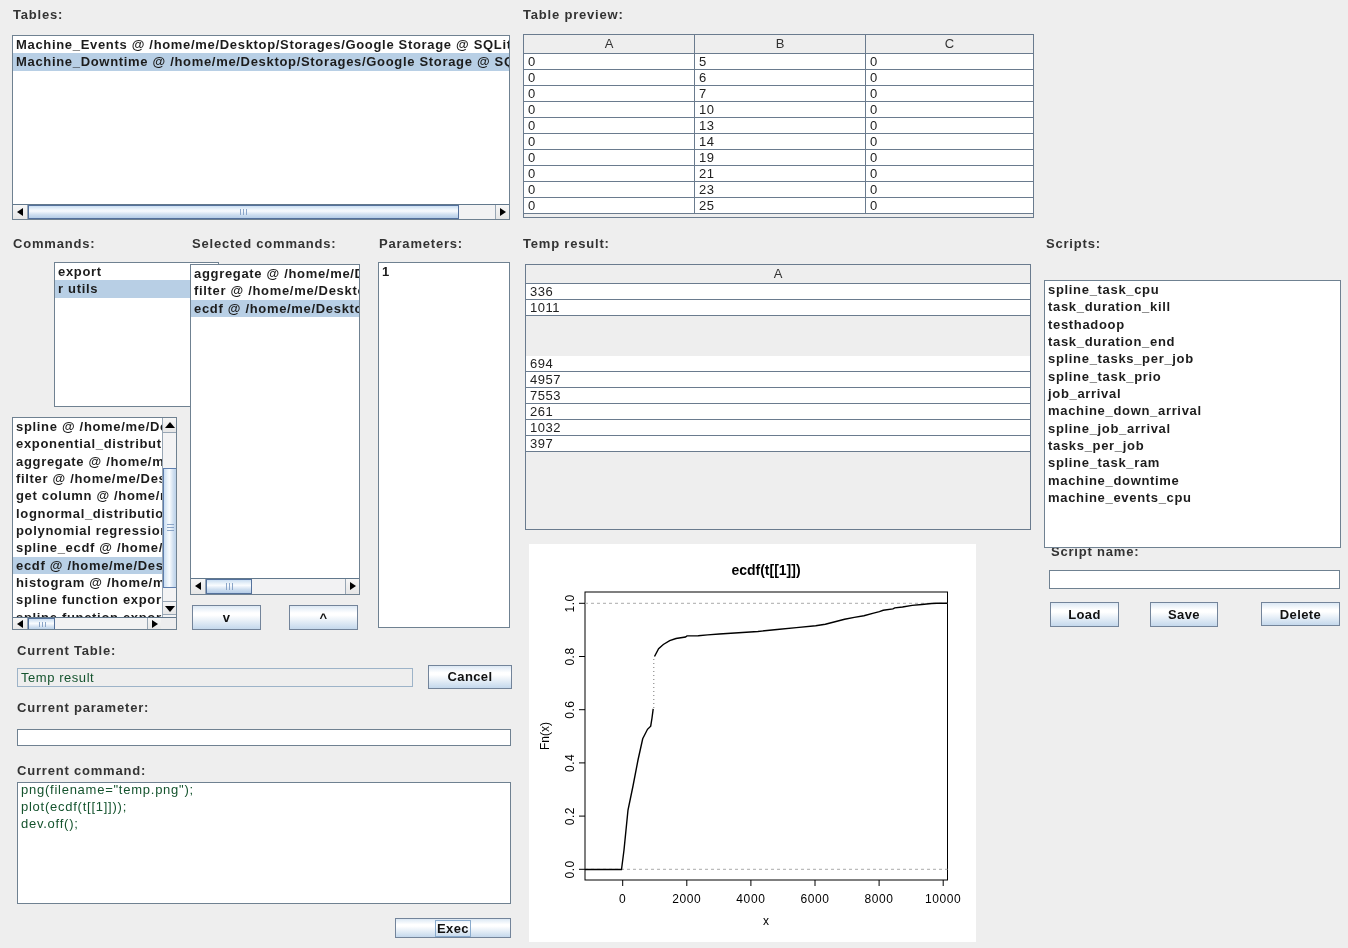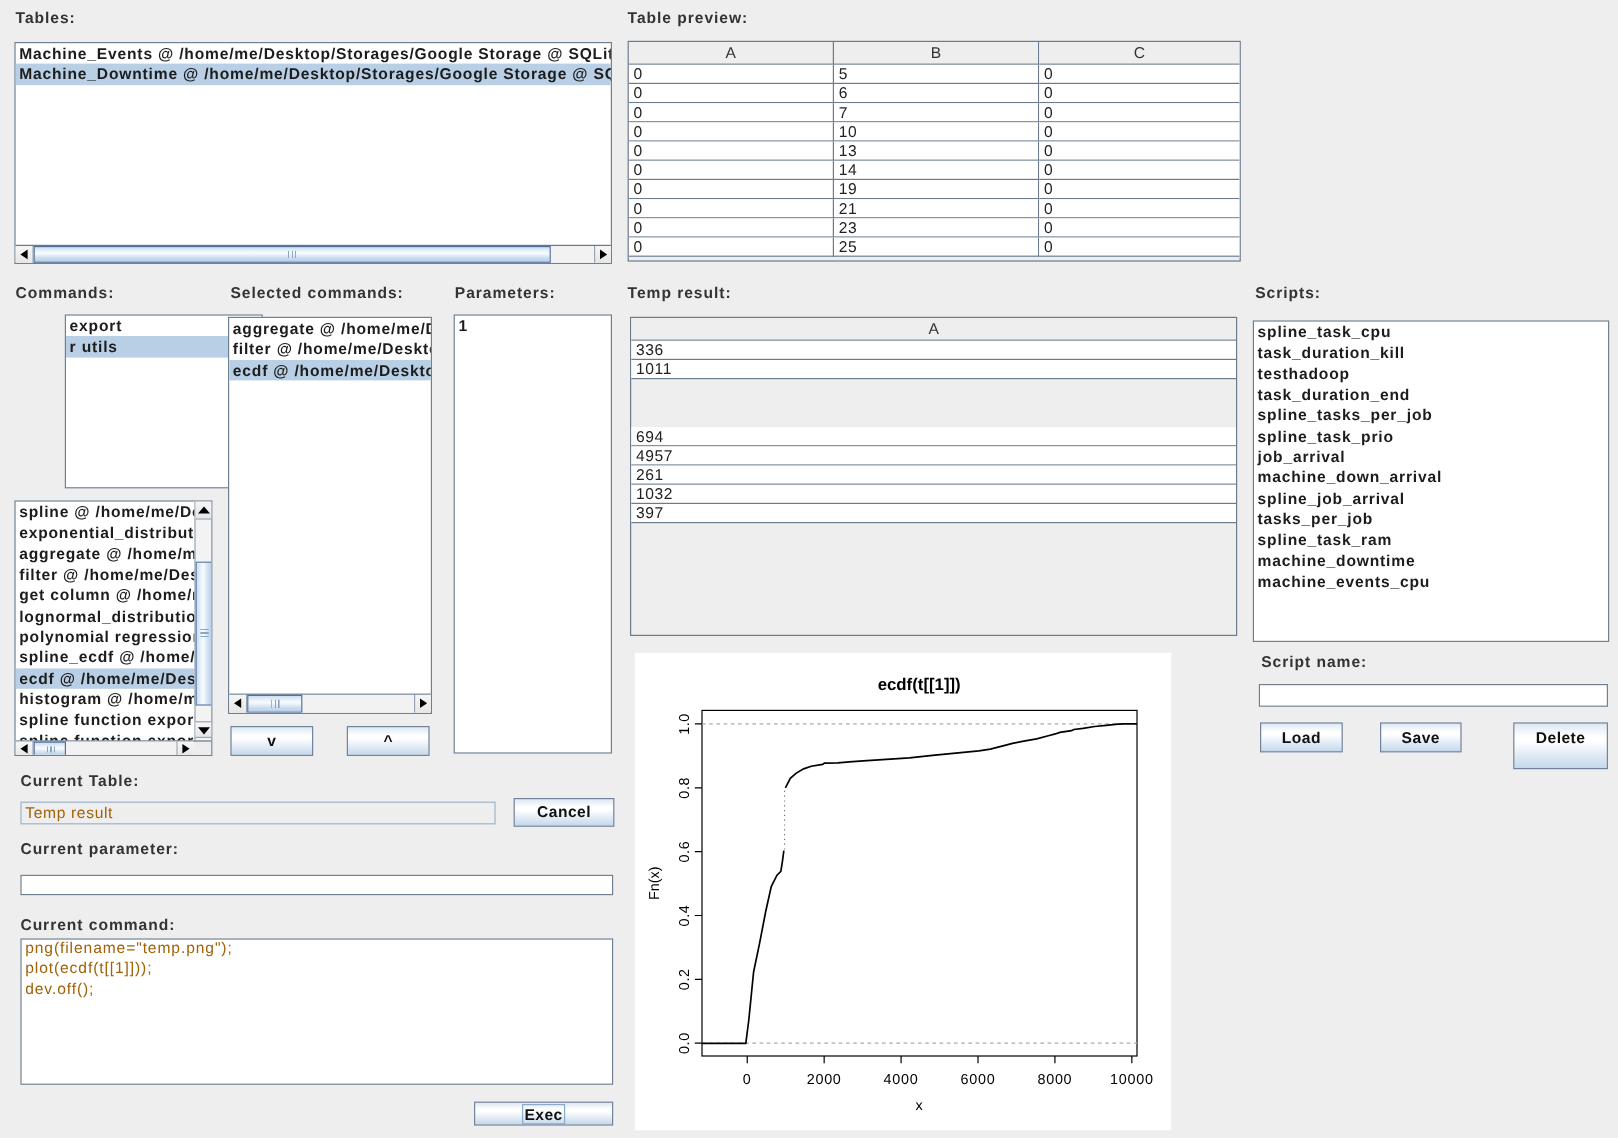--- a/index.html
+++ b/index.html
@@ -23,21 +23,21 @@
 .sarr{background:linear-gradient(180deg,#f6f6f6,#e6e6e6);position:relative;flex:none;box-sizing:border-box;}
 .thumbh{box-sizing:border-box;border:1px solid #54719c;position:relative;flex:none;
         background:linear-gradient(180deg,#cadef2 0%,#eef5fb 30%,#f8fbfe 42%,#cfdff0 72%,#b5cde7 100%);}
 .griph{position:absolute;top:3px;bottom:3px;left:50%;margin-left:-4px;width:8px;
        background:repeating-linear-gradient(90deg,#8aa5c8 0 1px,rgba(0,0,0,0) 1px 3px);}
 .gripv{position:absolute;left:3px;right:3px;top:50%;margin-top:-4px;height:8px;
        background:repeating-linear-gradient(180deg,#8aa5c8 0 1px,rgba(0,0,0,0) 1px 3px);}
 .trk{background:#f2f2f3;flex:auto;}
 .tri{position:absolute;width:0;height:0;border:0 solid rgba(0,0,0,0);}
 .fld{position:absolute;box-sizing:border-box;background:#fff;border:1px solid #6f8191;
-     font-size:13px;color:#a16207;padding:1px 3px;white-space:nowrap;overflow:hidden;letter-spacing:0.55px;}
+     font-size:13px;color:#14532d;padding:1px 3px;white-space:nowrap;overflow:hidden;letter-spacing:0.55px;}
 </style>
 </head>
 <body>
 
 <div class="lbl" style="left:13px;top:7px;">Tables:</div>
 <div class="lbl" style="left:523px;top:7px;">Table preview:</div>
 <div class="lbl" style="left:13px;top:236px;">Commands:</div>
 <div class="lbl" style="left:192px;top:236px;">Selected commands:</div>
 <div class="lbl" style="left:379px;top:236px;">Parameters:</div>
 <div class="lbl" style="left:523px;top:236px;">Temp result:</div>
@@ -204,50 +204,53 @@
     <div style="display:flex;">
       <div class="td" style="width:504px;border-right:none;">1011</div>
     </div>
     <div style="display:flex;margin-top:40px;">
       <div class="td" style="width:504px;border-right:none;">694</div>
     </div>
     <div style="display:flex;">
       <div class="td" style="width:504px;border-right:none;">4957</div>
     </div>
     <div style="display:flex;">
+      <div class="td" style="width:504px;border-right:none;">7553</div>
+    </div>
+    <div style="display:flex;">
       <div class="td" style="width:504px;border-right:none;">261</div>
     </div>
     <div style="display:flex;">
       <div class="td" style="width:504px;border-right:none;">1032</div>
     </div>
     <div style="display:flex;">
       <div class="td" style="width:504px;border-right:none;">397</div>
     </div>
   </div>
 
-<div class="box" style="left:1044px;top:267px;width:297px;height:268px;">
+<div class="box" style="left:1044px;top:280px;width:297px;height:268px;">
   <div class="row">spline_task_cpu</div>
   <div class="row">task_duration_kill</div>
   <div class="row">testhadoop</div>
   <div class="row">task_duration_end</div>
   <div class="row">spline_tasks_per_job</div>
   <div class="row">spline_task_prio</div>
   <div class="row">job_arrival</div>
   <div class="row">machine_down_arrival</div>
   <div class="row">spline_job_arrival</div>
   <div class="row">tasks_per_job</div>
   <div class="row">spline_task_ram</div>
   <div class="row">machine_downtime</div>
   <div class="row">machine_events_cpu</div>
 </div>
 
 <div class="fld" style="left:1049px;top:570px;width:291px;height:19px;"></div>
 <div class="btn" style="left:1050px;top:602px;width:69px;height:25px;line-height:23px;">Load</div>
 <div class="btn" style="left:1150px;top:602px;width:68px;height:25px;line-height:23px;">Save</div>
-<div class="btn" style="left:1261px;top:602px;width:79px;height:39px;line-height:23px;">Delete</div>
+<div class="btn" style="left:1261px;top:602px;width:79px;height:24px;line-height:23px;">Delete</div>
 
 <div class="fld" style="left:17px;top:668px;width:396px;height:19px;background:#eeeeee;border-color:#9db3c8;line-height:16px;">Temp result</div>
 <div class="btn" style="left:428px;top:665px;width:84px;height:24px;line-height:22px;">Cancel</div>
 <div class="fld" style="left:17px;top:729px;width:494px;height:17px;"></div>
 <div class="fld" style="left:17px;top:782px;width:494px;height:122px;white-space:pre;line-height:17.4px;padding:0 3px;letter-spacing:0.75px;"><div style="margin-top:-2.5px;">png(filename="temp.png");
 plot(ecdf(t[[1]]));
 dev.off();</div></div>
 <div class="btn" style="left:395px;top:918px;width:116px;height:20px;line-height:22px;"><span style="display:inline-block;border:1px solid #8aabcd;padding:0 1px;line-height:15px;vertical-align:1px;">Exec</span></div>
 
 <div style="position:absolute;left:529px;top:544px;width:447px;height:398px;background:#fff;">

